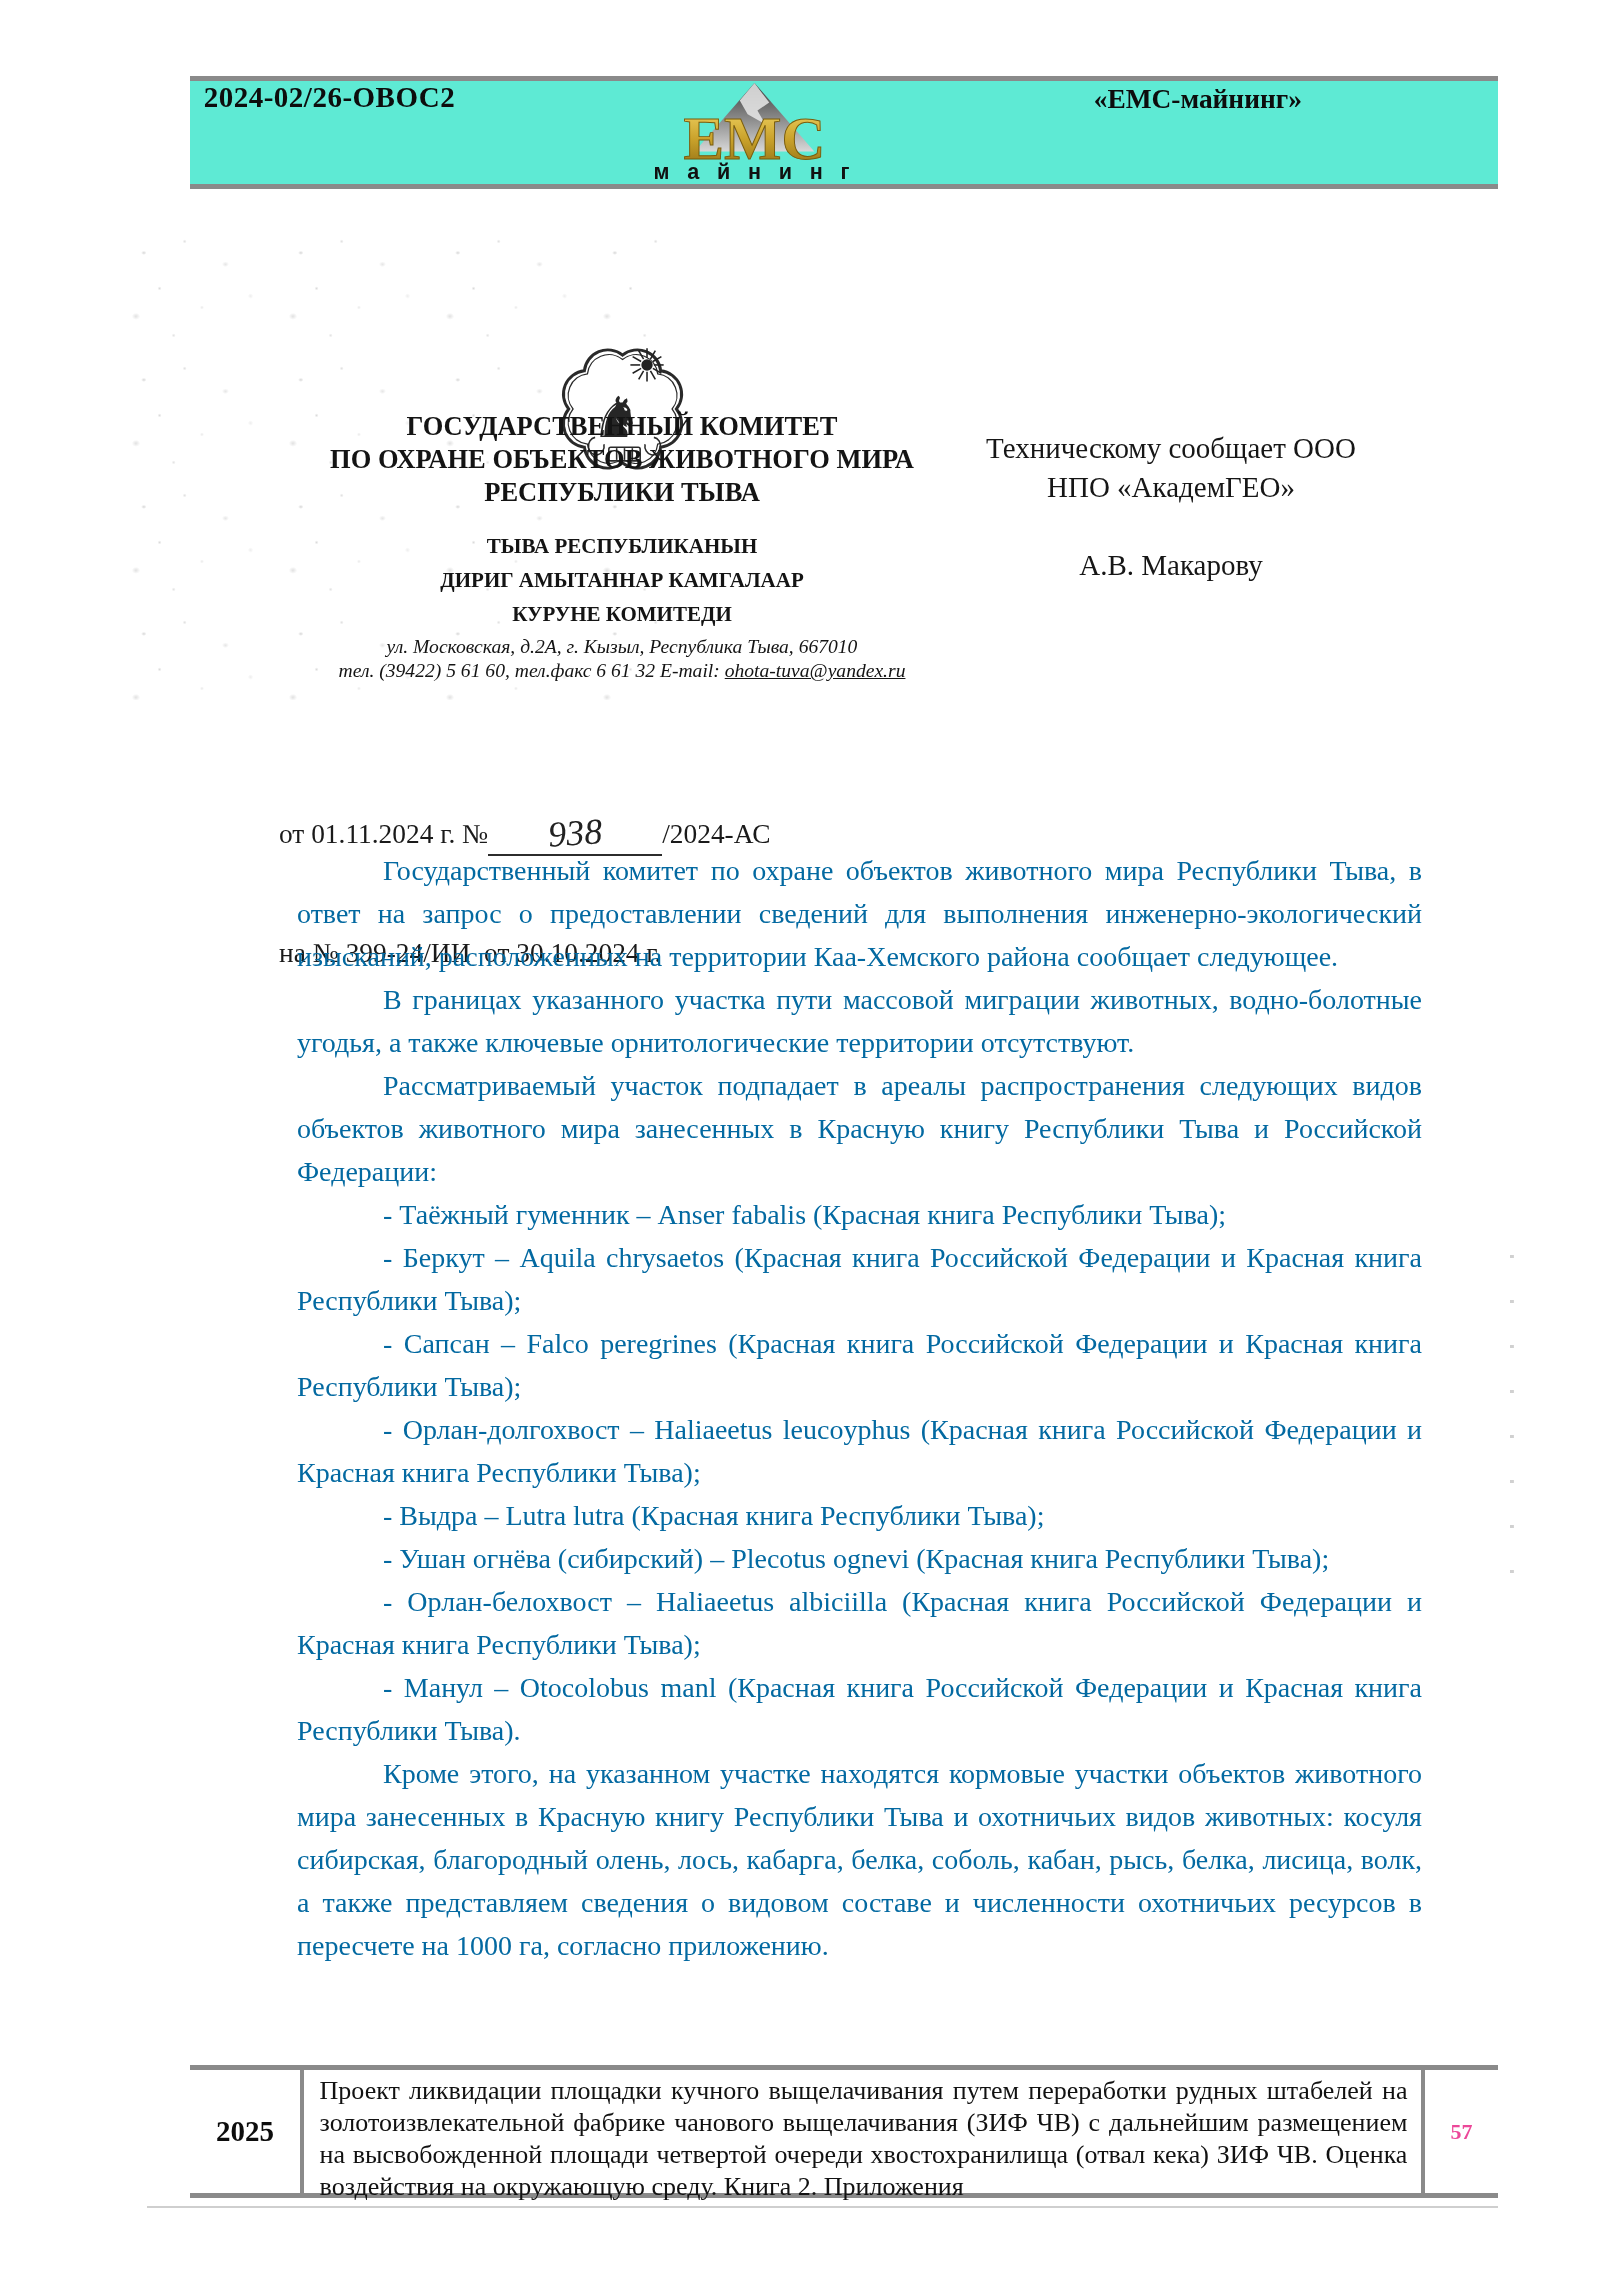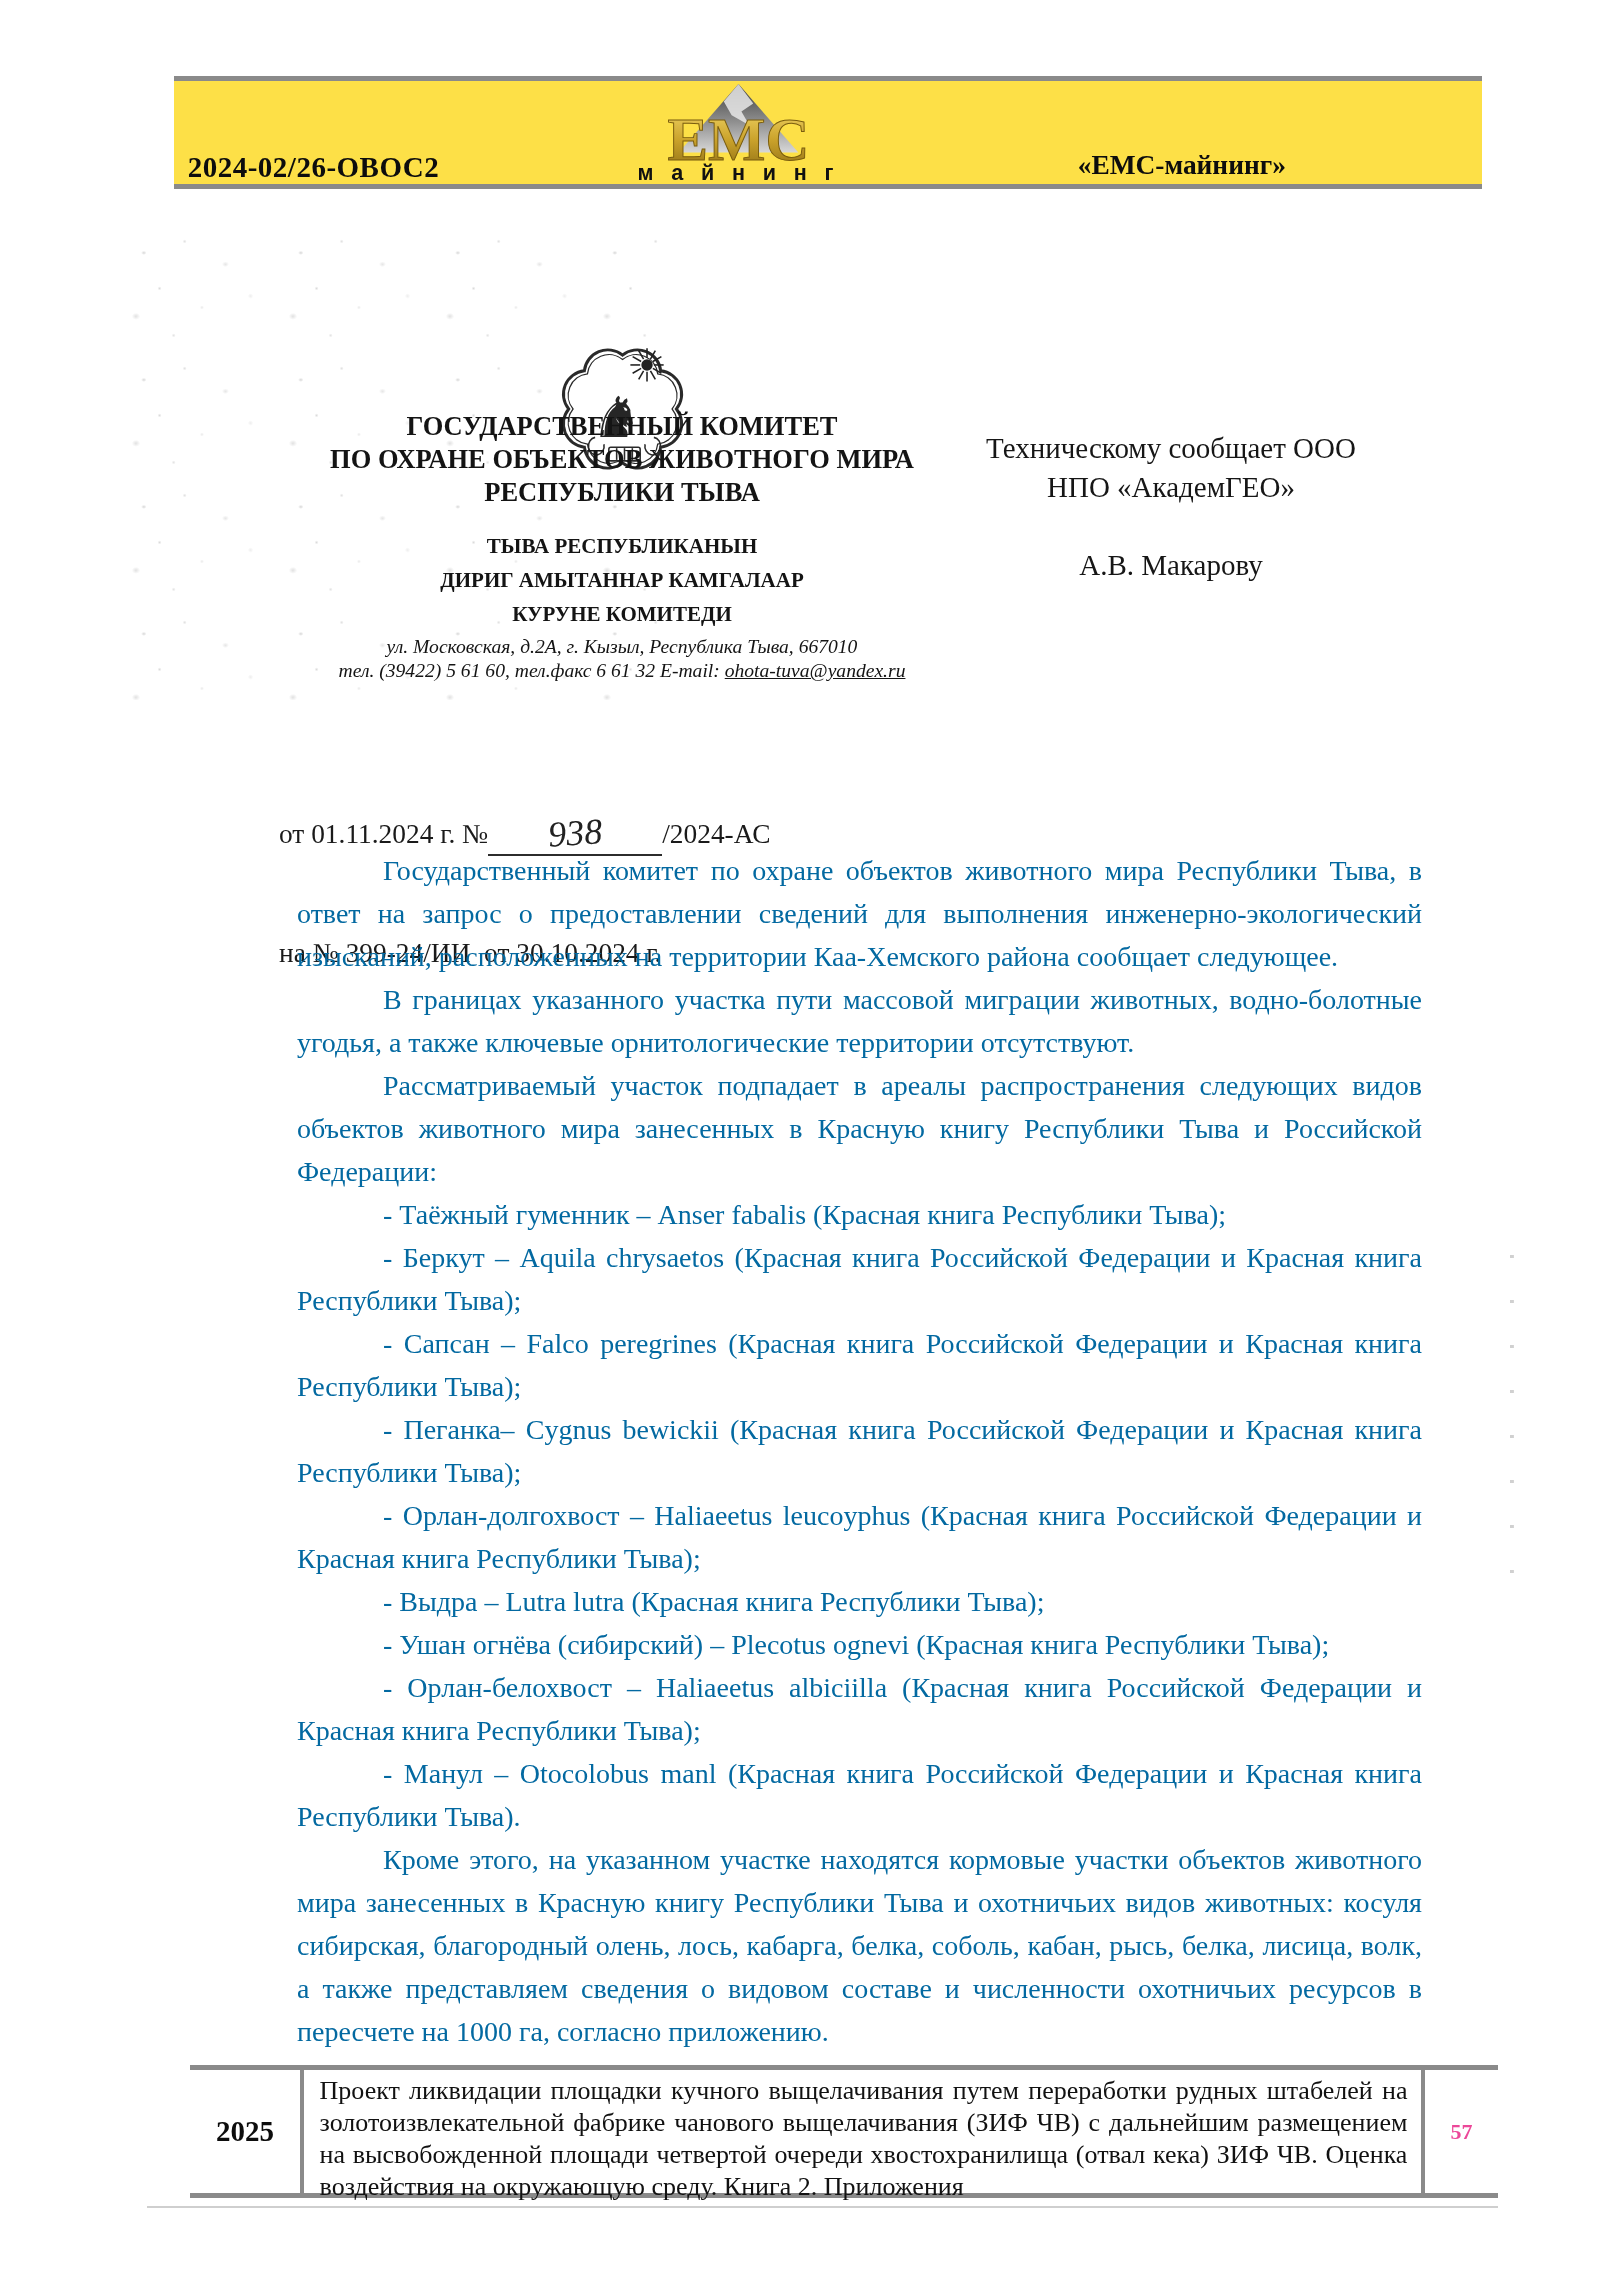--- a/index.html
+++ b/index.html
@@ -4,23 +4,23 @@
 <style>
   html,body{margin:0;padding:0;}
   body{
     width:1613px;height:2293px;position:relative;background:#ffffff;
     font-family:"Liberation Serif", serif;color:#1f1f1f;overflow:hidden;
   }
   .abs{position:absolute;}
 
   
   .header-band{
-    left:174px;top:76px;width:1308px;height:103px;
+    left:190px;top:76px;width:1308px;height:103px;
     border-top:5.9px solid #8a8a8a;border-bottom:5.9px solid #8a8a8a;
-    display:flex;align-items:flex-end;background:#fde047;
+    display:flex;align-items:flex-start;background:#5eead4;
   }
   .hb-code{width:403px;display:flex;align-items:center;padding-left:13.7px;
     font-weight:bold;font-size:29px;color:#0d0d0d;letter-spacing:0.5px;}
   .hb-divider{width:4.9px;background:#8a8a8a;}
   .hb-logo{width:286px;display:flex;align-items:center;justify-content:center;position:relative;overflow:visible;}
   .hb-company{flex:1;display:flex;flex-direction:column;align-items:center;justify-content:center;
     font-weight:bold;font-size:27.4px;line-height:37px;color:#0d0d0d;text-align:center;}
 
   
   .emblem{left:552px;top:316px;width:145px;height:186px;}
@@ -175,21 +175,20 @@
   <div class="to-name">А.В. Макарову</div>
 </div>
 
 <div class="abs letter-body">
   <p>Государственный комитет по охране объектов животного мира Республики Тыва, в ответ на запрос о предоставлении сведений для выполнения инженерно-экологический изысканий, расположенных на территории Каа-Хемского района сообщает следующее.</p>
   <p>В границах указанного участка пути массовой миграции животных, водно-болотные угодья, а также ключевые орнитологические территории отсутствуют.</p>
   <p>Рассматриваемый участок подпадает в ареалы распространения следующих видов объектов животного мира занесенных в Красную книгу Республики Тыва и Российской Федерации:</p>
   <p>- Таёжный гуменник – Anser fabalis (Красная книга Республики Тыва);</p>
   <p>- Беркут – Aquila chrysaetos (Красная книга Российской Федерации и Красная книга Республики Тыва);</p>
   <p>- Сапсан – Falco peregrines (Красная книга Российской Федерации и Красная книга Республики Тыва);</p>
-  <p>- Пеганка– Cygnus bewickii (Красная книга Российской Федерации и Красная книга Республики Тыва);</p>
   <p>- Орлан-долгохвост – Haliaeetus leucoyphus (Красная книга Российской Федерации и Красная книга Республики Тыва);</p>
   <p>- Выдра – Lutra lutra (Красная книга Республики Тыва);</p>
   <p>- Ушан огнёва (сибирский) – Plecotus ognevi (Красная книга Республики Тыва);</p>
   <p>- Орлан-белохвост – Haliaeetus albiciilla (Красная книга Российской Федерации и Красная книга Республики Тыва);</p>
   <p>- Манул – Otocolobus manl (Красная книга Российской Федерации и Красная книга Республики Тыва).</p>
   <p>Кроме этого, на указанном участке находятся кормовые участки объектов животного мира занесенных в Красную книгу Республики Тыва и охотничьих видов животных: косуля сибирская, благородный олень, лось, кабарга, белка, соболь, кабан, рысь, белка, лисица, волк, а также представляем сведения о видовом составе и численности охотничьих ресурсов в пересчете на 1000 га, согласно приложению.</p>
 </div>
 
 <footer class="abs footer-band">
   <div class="fb-year">2025</div>

